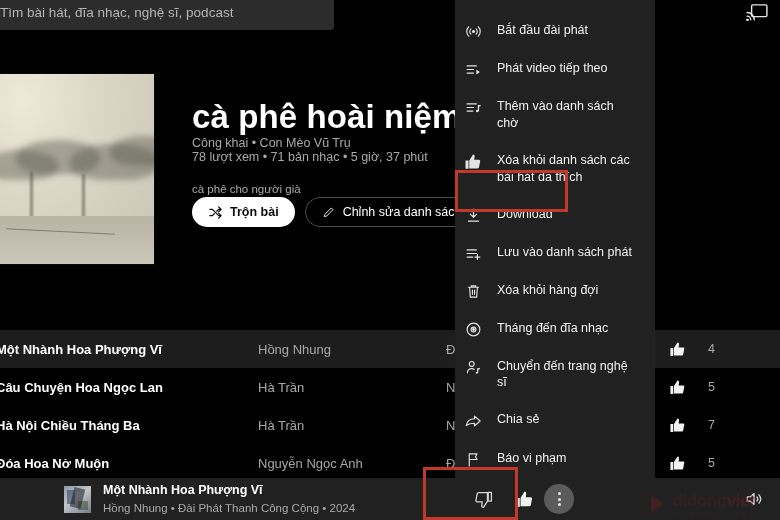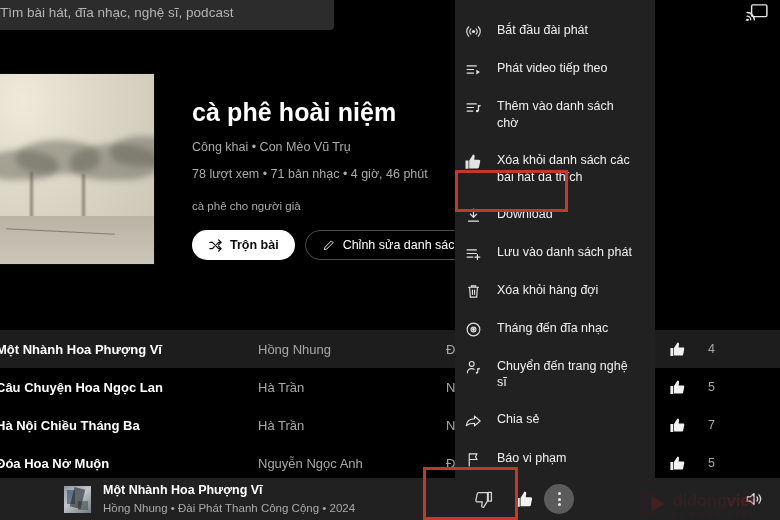--- a/index.html
+++ b/index.html
@@ -43,25 +43,25 @@
     background:rgba(92,92,80,.45); filter:blur(3px);
   }
   #pl-art .trunk { position:absolute; width:3px; background:rgba(80,78,66,.55); filter:blur(1px); }
   #pl-art .ground {
     position:absolute; left:0; bottom:0; width:100%; height:48px;
     background:linear-gradient(#b9b3a4, #cbc6b8);
   }
   #pl-art .wire { position:absolute; left:5%; bottom:32px; width:70%; height:1px; background:rgba(70,68,60,.5); transform:rotate(3deg); }
 
   #pl-meta { margin-left:38px; padding-top:24px; }
-  #pl-title { font-size:25px; font-weight:bold; letter-spacing:.1px; }
-  .pl-sub { color:#aaa; font-size:12.5px; margin-top:13px; }
+  #pl-title { font-size:33px; font-weight:bold; letter-spacing:.1px; }
+  .pl-sub { color:#aaa; font-size:12.5px; }
   #pl-desc { color:#aaa; font-size:11.5px; margin-top:19px; }
 
-  #pl-buttons { margin-top:18px; display:flex; gap:10px; align-items:flex-end; }
+  #pl-buttons { margin-top:2px; display:flex; gap:10px; align-items:flex-end; }
   .btn { display:flex; align-items:center; gap:7px; border-radius:18px; height:30px;
          font-size:12.5px; padding:0 16px; cursor:pointer; white-space:nowrap; }
   .btn-primary { background:#fff; color:#0b0b0b; font-weight:bold; }
   .btn-outline { border:1px solid #4d4d4d; color:#fff; background:transparent; }
 
   
   #track-list { position:absolute; left:0; top:330px; width:780px; }
   .track-row { height:38px; display:flex; align-items:center; font-size:13px; position:relative; }
   .track-row.active { background:#1d1d1d; }
   .tr-title { width:262px; padding-left:-2px; margin-left:-4px; font-weight:bold; color:#fff;
@@ -146,21 +146,21 @@
     <div class="palm" style="left:112px; top:62px; width:66px; height:30px;"></div>
     <div class="trunk" style="left:32px; top:98px; height:48px;"></div>
     <div class="trunk" style="left:84px; top:100px; height:46px;"></div>
     <div class="ground"></div>
     <div class="wire"></div>
   </div>
 
   <div id="pl-meta">
     <div id="pl-title">cà phê hoài niệm</div>
     <div class="pl-sub">Công khai • Con Mèo Vũ Trụ</div>
-    <div class="pl-sub">78 lượt xem • 71 bản nhạc • 4 giờ, 46 phút</div>
+    <div class="pl-sub">78 lượt xem • 71 bản nhạc • 5 giờ, 37 phút</div>
     <div id="pl-desc">cà phê cho người già</div>
 
     <div id="pl-buttons">
       <div class="btn btn-primary">
         <span>
           <svg width="15" height="15" viewBox="0 0 24 24">
             <path d="M17 3l4 4-4 4M17 13l4 4-4 4M3 7h4l10 10h4M3 17h4l3-3M14 10l3-3h4" fill="none" stroke="#0b0b0b" stroke-width="2" stroke-linecap="round" stroke-linejoin="round"></path>
           </svg>
         </span>
         <span>Trộn bài</span>

